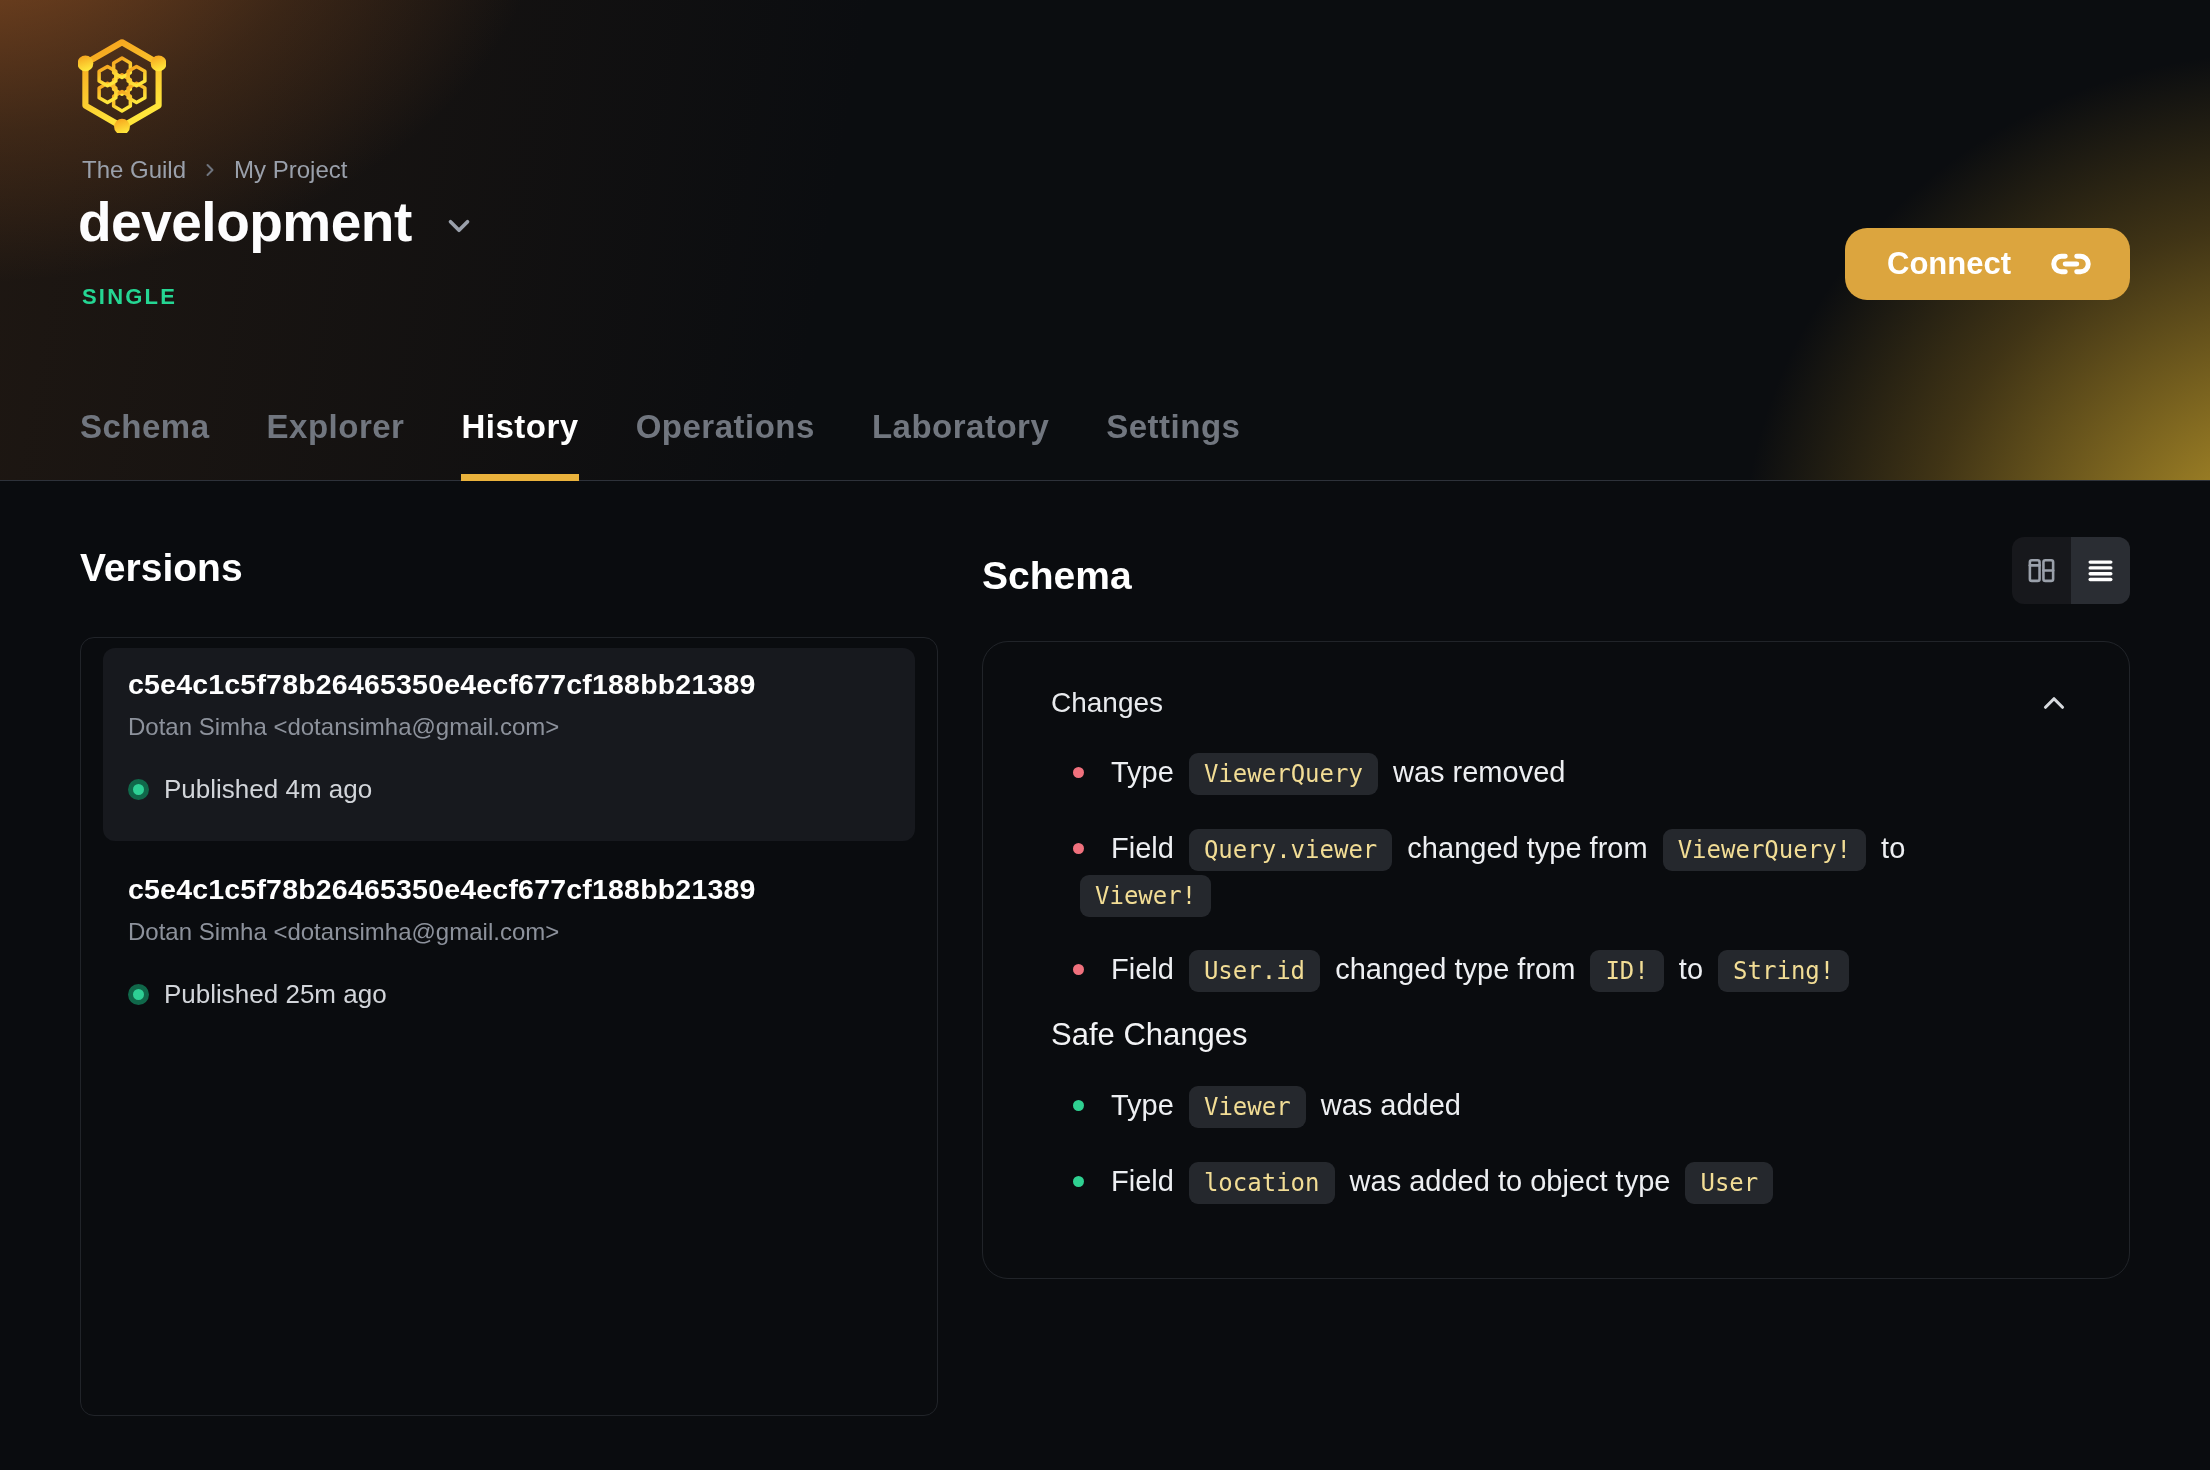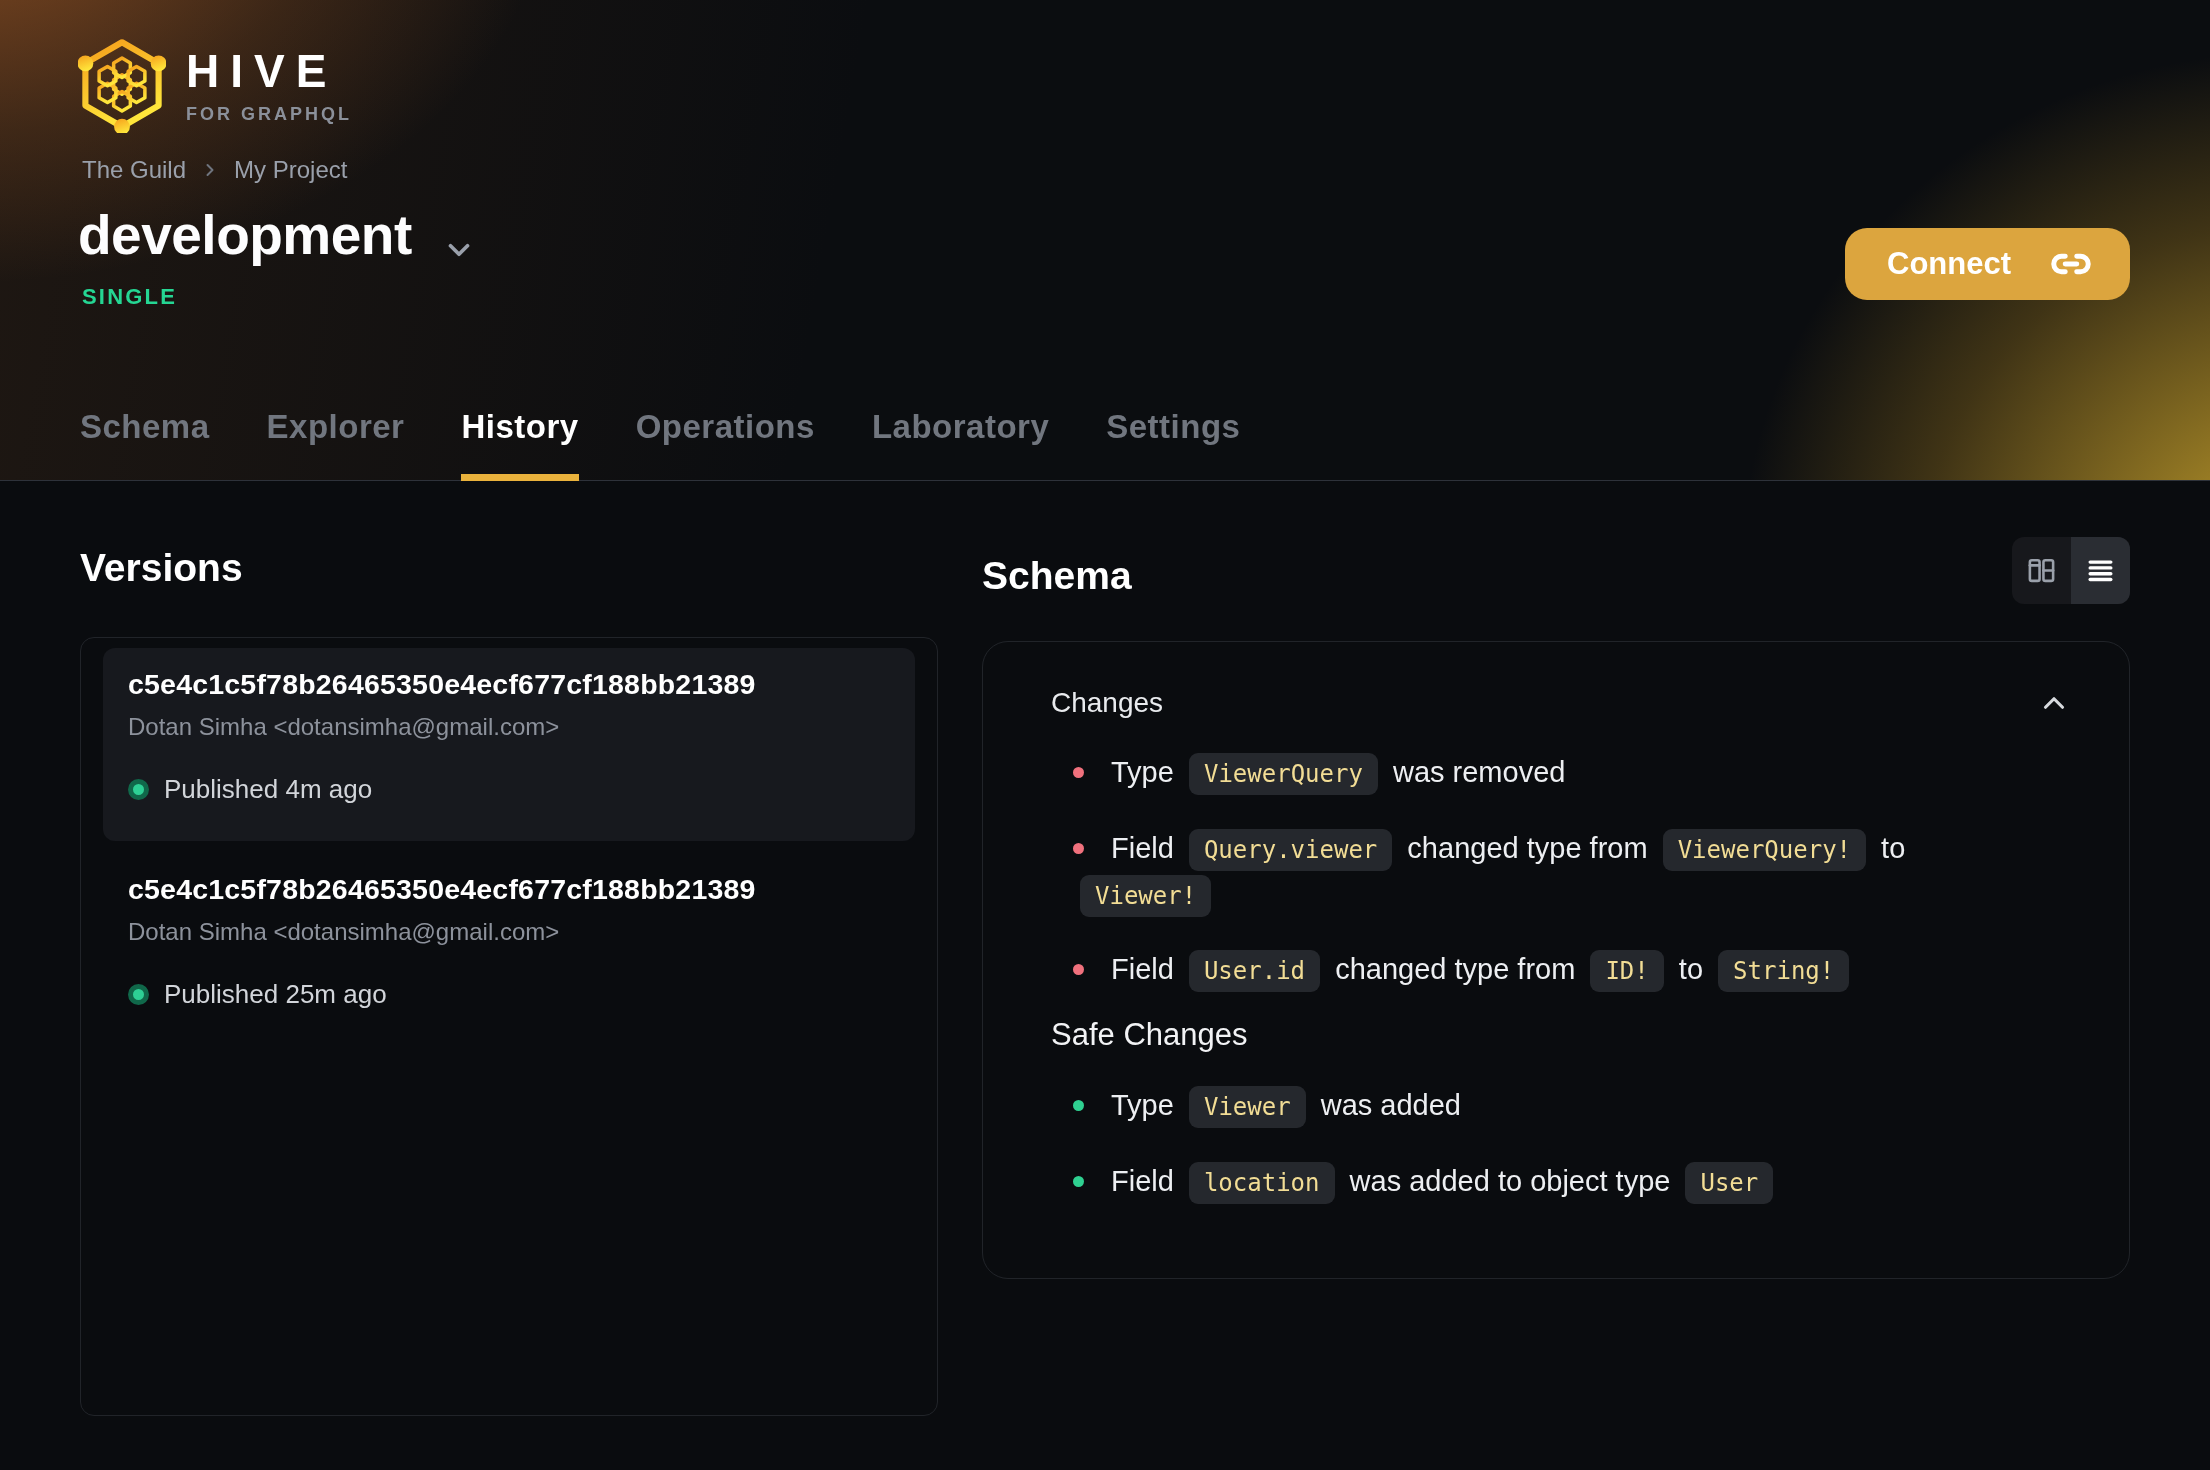--- a/index.html
+++ b/index.html
@@ -24,21 +24,21 @@
   .logo-mark { width:88px; height:97px; }
   .brand-text { padding-top:12px; }
   .brand-name { font-size:46px; font-weight:800; letter-spacing:11px; color:#fff; line-height:1; }
   .brand-tagline { font-size:18px; font-weight:700; letter-spacing:3px; color:#8b909a; margin-top:10px; }
 
   .breadcrumb { position:absolute; left:82px; top:156px; display:flex; align-items:center; gap:14px;
     font-size:24px; color:#9aa0ab; }
   .breadcrumb .crumb { cursor:pointer; }
   .breadcrumb .sep { width:20px; height:20px; stroke:#6f747e; }
 
-  .title-row { position:absolute; left:78px; top:190px; display:flex; align-items:flex-end; gap:30px;margin-top:13px; }
+  .title-row { position:absolute; left:78px; top:190px; display:flex; align-items:center; gap:30px; }
   .page-title { font-size:55px; font-weight:800; color:#fdfdfe; letter-spacing:-.5px; }
   .title-chevron { width:34px; height:34px; stroke:#9aa0ab; cursor:pointer; margin-top:8px; }
 
   .single-badge { position:absolute; left:82px; top:284px; font-size:22px; font-weight:800;
     letter-spacing:2.2px; color:#25d693; }
 
   .connect-btn { position:absolute; right:80px; top:228px; width:285px; height:72px;
     border:none; border-radius:22px; background:#dca53e; cursor:pointer;
     display:flex; align-items:center; justify-content:space-between; padding:0 36px 0 42px;
     color:#fff; font-size:31px; font-weight:700; font-family:inherit; }
@@ -113,24 +113,20 @@
         <path d="M33.5 34.5 l9.5 5.5 v11 l-9.5 5.5 l-9.5 -5.5 v-11 Z"></path>
         <path d="M50 25 l9.5 5.5 v11 L50 47 l-9.5 -5.5 v-11 Z"></path>
         <path d="M66.5 34.5 l9.5 5.5 v11 l-9.5 5.5 l-9.5 -5.5 v-11 Z"></path>
       </g>
       <g fill="url(#hivegrad)">
         <circle cx="8.4" cy="31" r="9"></circle>
           <circle cx="91.6" cy="31" r="9"></circle>
           <circle cx="50" cy="103" r="9"></circle>
       </g>
     </svg>
-    <div class="brand-text">
-      <div class="brand-name">HIVE</div>
-      <div class="brand-tagline">FOR GRAPHQL</div>
-    </div>
   </div>
 
   <div class="breadcrumb" id="breadcrumb">
       <span class="crumb">The Guild</span>
       <svg viewBox="0 0 24 24" class="sep" fill="none" stroke-width="2.4" stroke-linecap="round" stroke-linejoin="round">
         <path d="M9 6l6 6-6 6"></path>
       </svg>
       <span class="crumb">My Project</span>
     </div>
 

